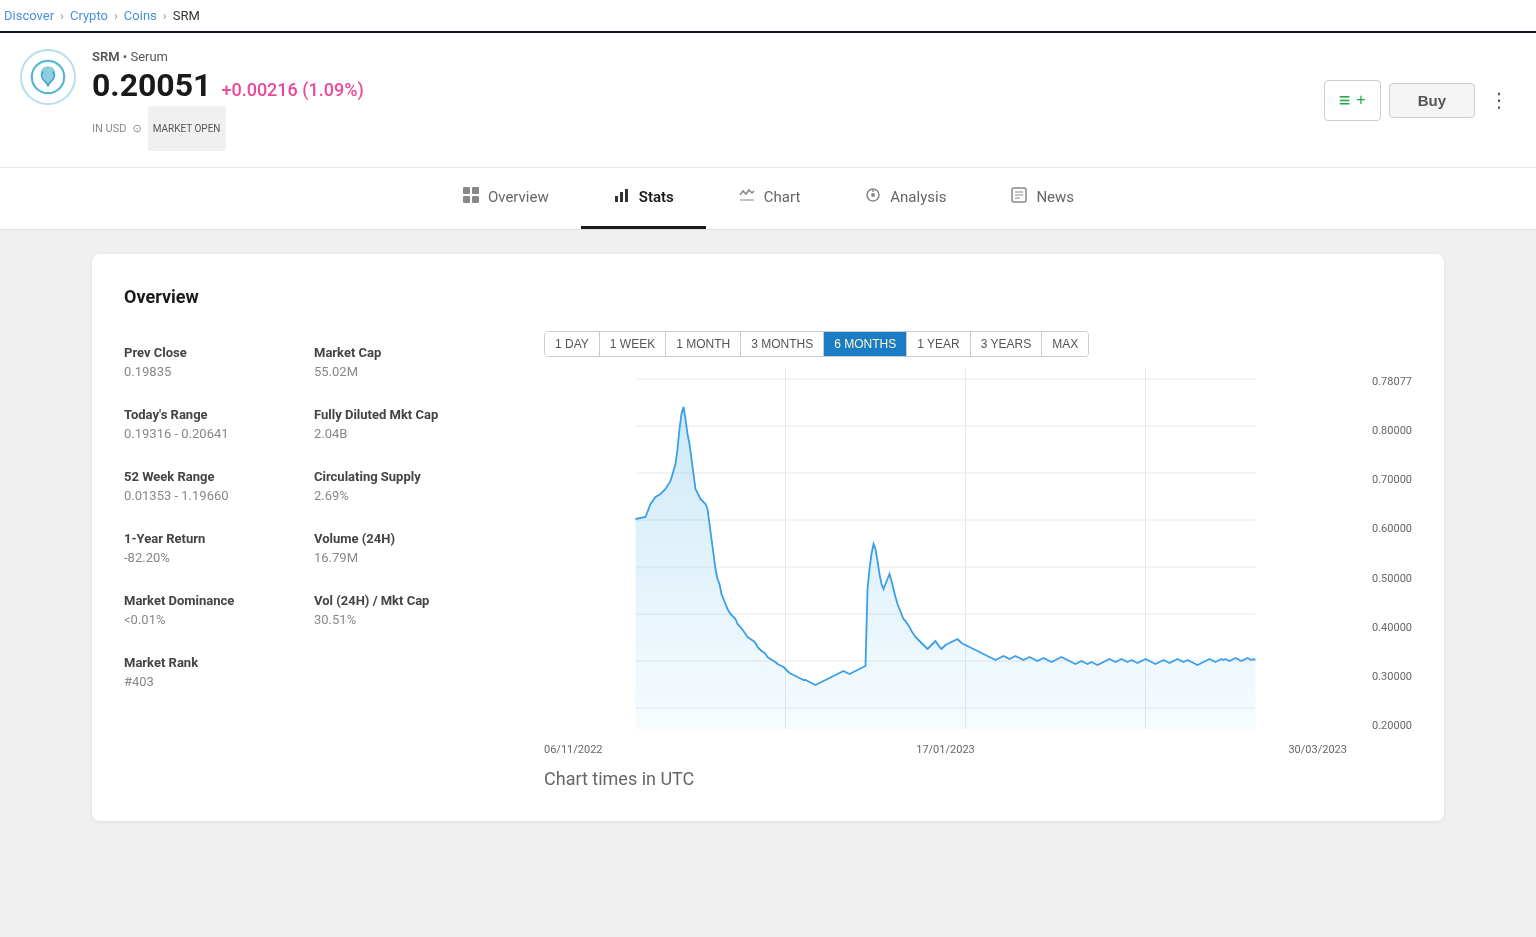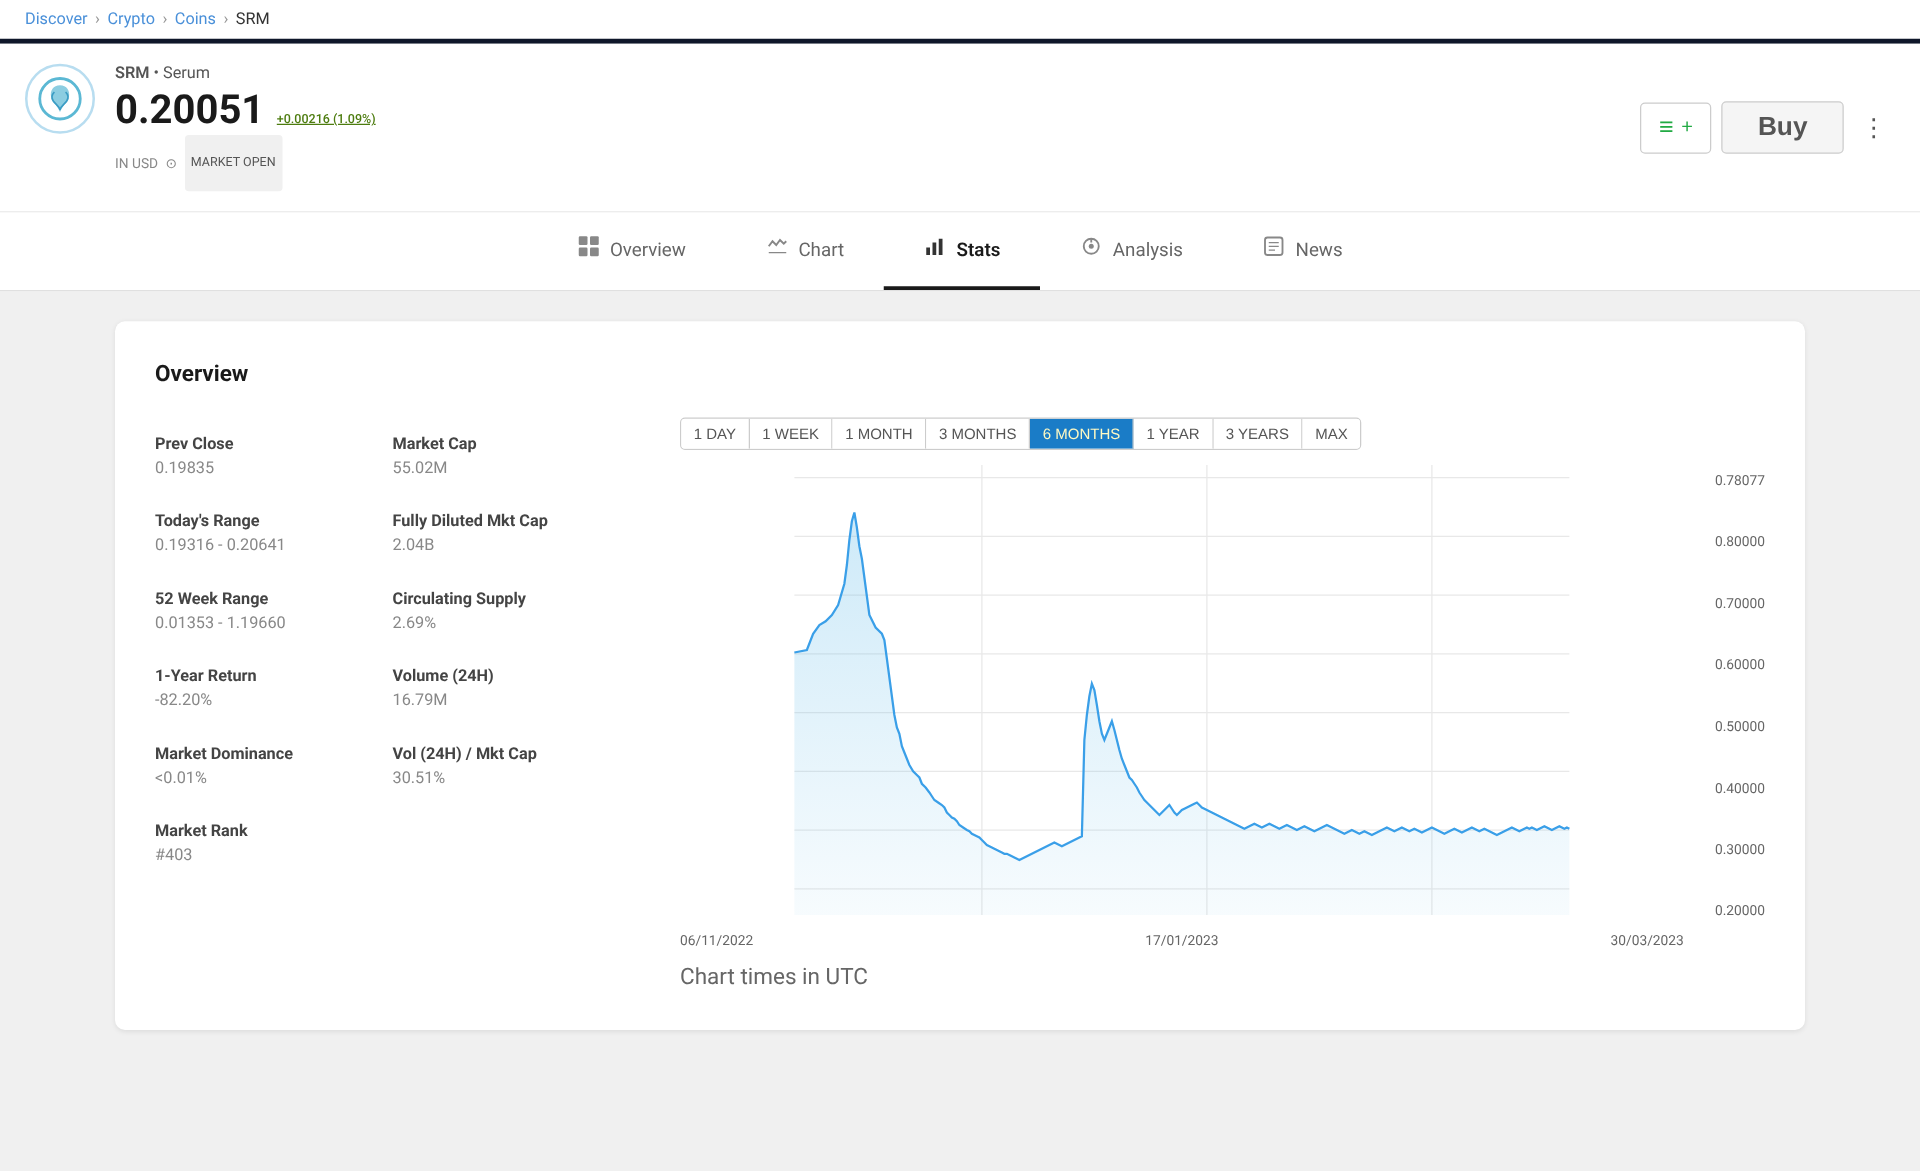--- a/index.html
+++ b/index.html
@@ -1,40 +1,40 @@
 <!DOCTYPE html>
 <html><head>
   <meta charset="utf-8">
   <style>
     * { box-sizing: border-box; margin: 0; padding: 0; }
     body { font-family: -apple-system, BlinkMacSystemFont, 'Segoe UI', Roboto, sans-serif; background: #f0f0f0; color: #333; font-size: 14px; }
 
     
-    .top-bar { background: #fff; padding: 8px 20px; border-bottom: 4px solid #0f172a; text-align: center; }
+    .top-bar { background: #fff; padding: 8px 4px; border-bottom: 2px solid #0f172a; text-align: center; }
     .breadcrumb { display: flex; align-items: center; gap: 6px; color: #666; font-size: 13px; }
     .breadcrumb span { color: #4a90d9; cursor: pointer; }
     .breadcrumb span:last-child { color: #333; }
     .breadcrumb .sep { color: #999; }
 
     
     .header-section { background: #fff; padding: 16px 20px; border-bottom: 1px solid #e8e8e8; display: flex; align-items: center; justify-content: space-between; }
     .header-left { display: flex; gap: 16px; }
     .logo-circle { width: 56px; height: 56px; border-radius: 50%; border: 2px solid #b8ddf0; display: flex; align-items: center; justify-content: center; overflow: hidden; }
     .logo-drop { width: 36px; height: 36px; }
     .header-info { }
     .ticker-name { font-size: 13px; color: #555; margin-bottom: 2px; }
     .ticker-name strong { font-weight: 600; }
     .price-row { display: flex; align-items: baseline; gap: 10px; }
     .price-main { font-size: 32px; font-weight: 700; color: #1a1a1a; }
-    .price-change { color: #4d7c0f; font-size: 10px; font-weight: 500; text-decoration: underline; }
+    .price-change { color: #ec4899; font-size: 18px; font-weight: 500; }
     .price-meta { font-size: 11px; color: #888; display: flex; align-items: center; gap: 6px; margin-top: 2px; }
     .market-open-badge { background: #f0f0f0; border-radius: 3px; padding: 17px 5px; font-size: 10px; color: #555; display: flex; align-items: center; gap: 3px; }
     .header-right { display: flex; align-items: center; gap: 8px; }
     .btn-add { border: 1px solid #ccc; background: #fff; border-radius: 4px; padding: 8px 14px; cursor: pointer; display: flex; align-items: center; gap: 6px; color: #22aa44; font-size: 20px; }
-    .btn-buy { border: 1px solid #ccc; background: #f5f5f5; border-radius: 4px; padding: 8px 28px; cursor: pointer; font-size: 21px; font-weight: 600; color: #555; }
+    .btn-buy { border: 1px solid #ccc; background: #f5f5f5; border-radius: 4px; padding: 8px 28px; cursor: pointer; font-size: 15px; font-weight: 600; color: #555; }
     .btn-more { border: none; background: none; font-size: 20px; cursor: pointer; color: #555; padding: 6px; letter-spacing: 1px; }
 
     
     .tabs-bar { background: #fff; display: flex; justify-content: center; gap: 0; border-bottom: 1px solid #e0e0e0; }
     .tab { display: flex; align-items: center; gap: 8px; padding: 18px 32px; cursor: pointer; color: #666; font-size: 15px; border-bottom: 3px solid transparent; white-space: nowrap; }
     .tab.active { color: #1a1a1a; border-bottom: 3px solid #1a1a1a; font-weight: 600; }
     .tab-icon { font-size: 18px; }
 
     
     .main-content { padding: 24px; max-width: 1400px; margin: 0 auto; }
@@ -116,38 +116,38 @@
     <span class="tab-icon">
       <svg width="18" height="18" viewBox="0 0 18 18" fill="none">
           <rect x="1" y="1" width="7" height="7" rx="1" fill="#888"></rect>
           <rect x="10" y="1" width="7" height="7" rx="1" fill="#888"></rect>
           <rect x="1" y="10" width="7" height="7" rx="1" fill="#888"></rect>
           <rect x="10" y="10" width="7" height="7" rx="1" fill="#888"></rect>
         </svg>
     </span>
     <span>Overview</span>
   </div>
-  <div class="tab">
-    <span class="tab-icon">
-      <svg width="18" height="18" viewBox="0 0 18 18" fill="none">
-          <path d="M2 9 L5 5 L8 8 L11 4 L14 7 L16 5" stroke="#888" stroke-width="1.5" fill="none"></path>
-          <line x1="2" y1="14" x2="16" y2="14" stroke="#888" stroke-width="1"></line>
-        </svg>
-    </span>
-    <span>Chart</span>
-  </div>
   <div class="tab active">
     <span class="tab-icon">
       <svg width="18" height="18" viewBox="0 0 18 18">
           <rect x="2" y="10" width="3" height="6" fill="#333"></rect>
           <rect x="7" y="6" width="3" height="10" fill="#333"></rect>
           <rect x="12" y="3" width="3" height="13" fill="#333"></rect>
         </svg>
     </span>
     <span>Stats</span>
+  </div>
+  <div class="tab">
+    <span class="tab-icon">
+      <svg width="18" height="18" viewBox="0 0 18 18" fill="none">
+          <path d="M2 9 L5 5 L8 8 L11 4 L14 7 L16 5" stroke="#888" stroke-width="1.5" fill="none"></path>
+          <line x1="2" y1="14" x2="16" y2="14" stroke="#888" stroke-width="1"></line>
+        </svg>
+    </span>
+    <span>Chart</span>
   </div>
   <div class="tab">
     <span class="tab-icon">
       <svg width="18" height="18" viewBox="0 0 18 18" fill="none">
           <circle cx="9" cy="9" r="6" stroke="#888" stroke-width="1.5"></circle>
           <circle cx="9" cy="9" r="2" fill="#888"></circle>
           <line x1="9" y1="3" x2="9" y2="6" stroke="#888" stroke-width="1.5"></line>
         </svg>
     </span>
     <span>Analysis</span>

